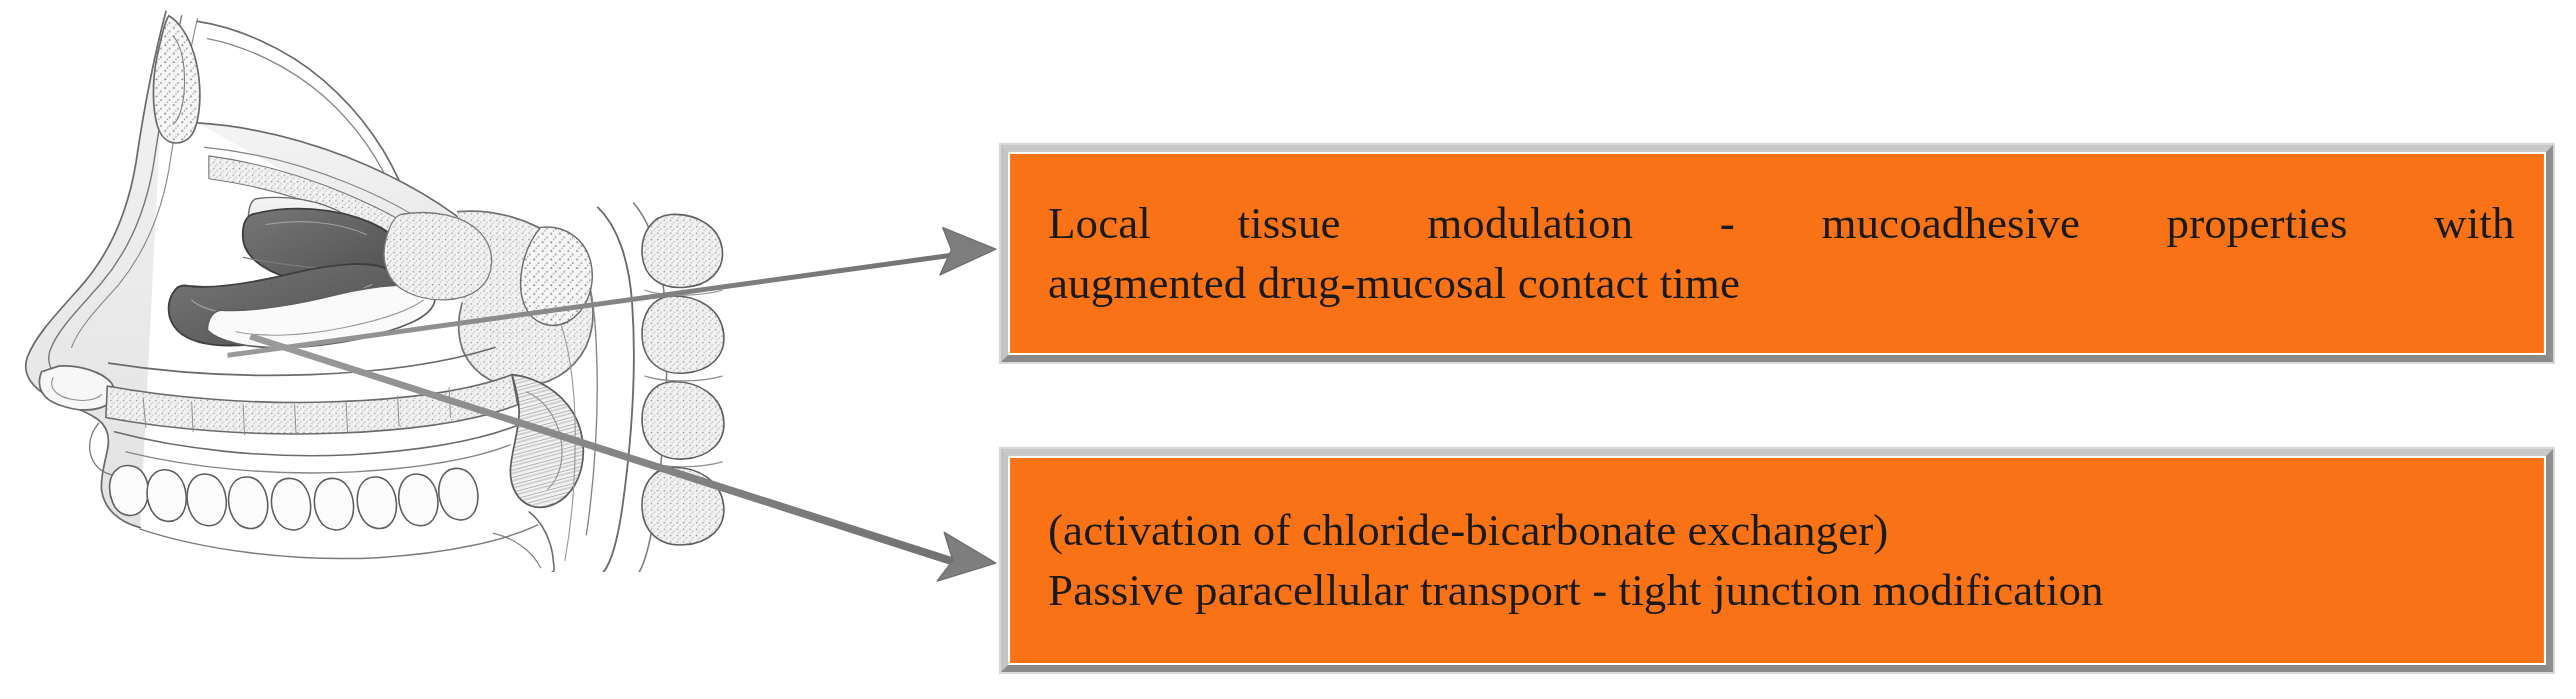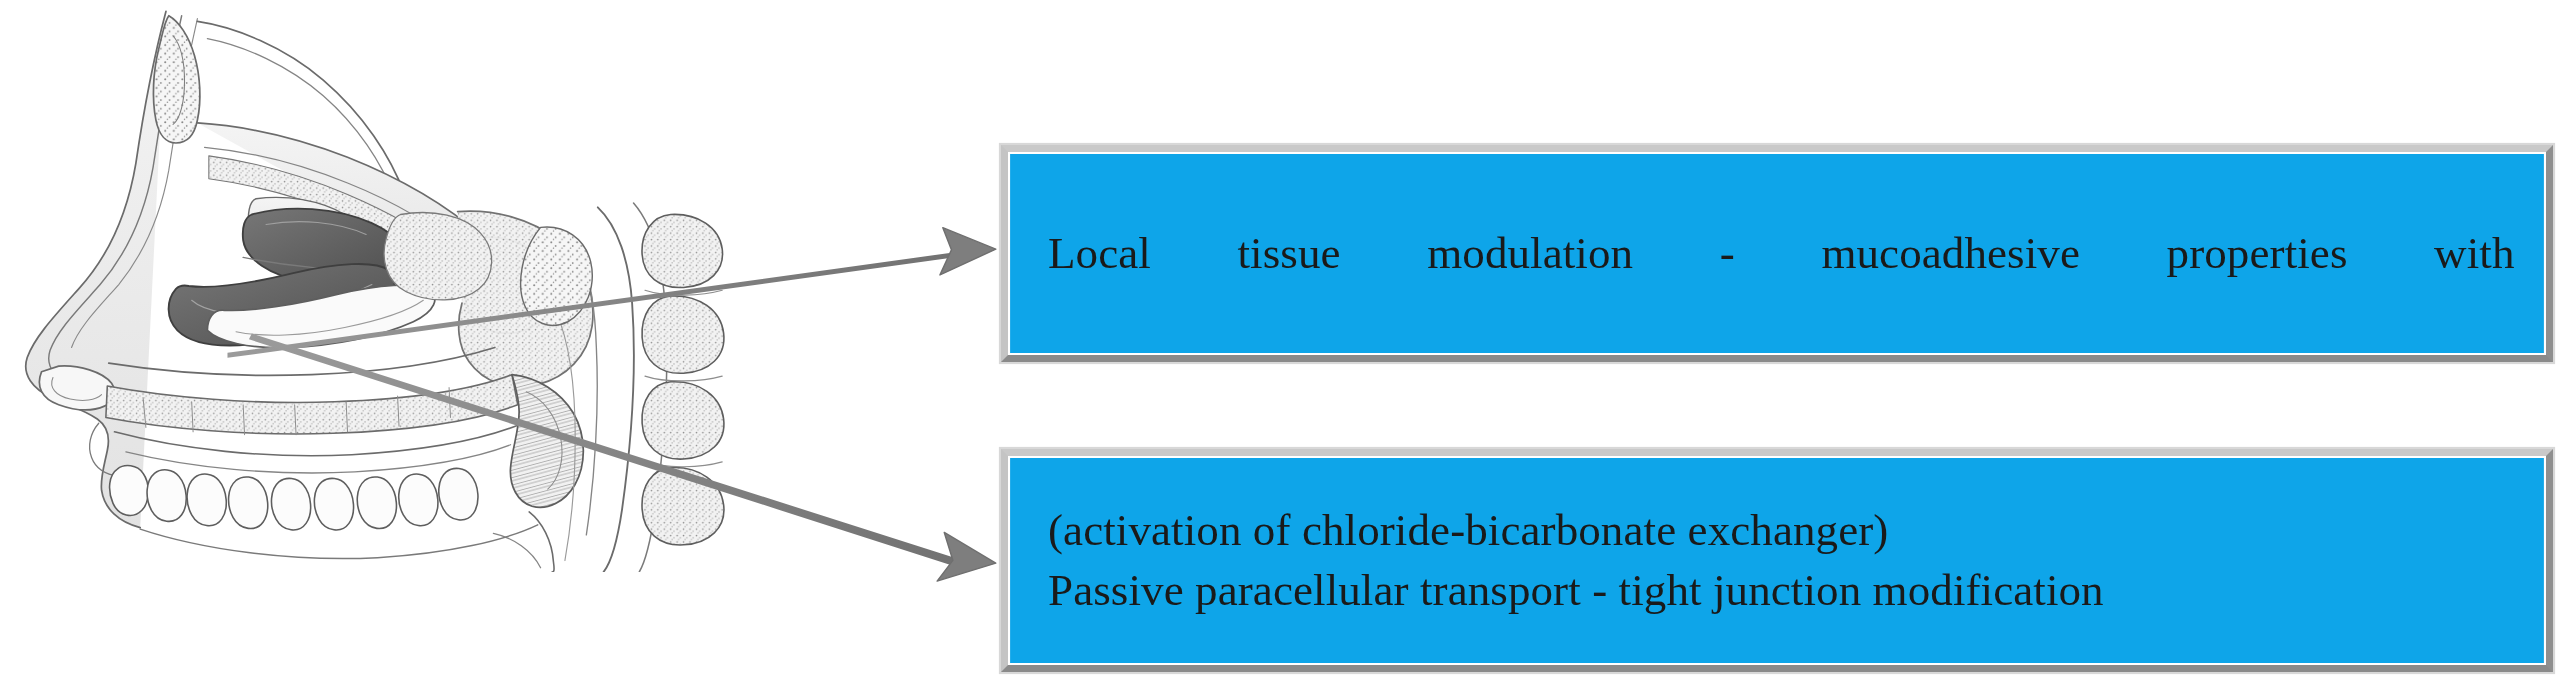--- a/index.html
+++ b/index.html
@@ -34,21 +34,21 @@
     left: 0; top: 0;
     width: 2576px;
     height: 700px;
     pointer-events: none;
   }
 
   
   .callout-box {
     position: absolute;
     box-sizing: border-box;
-    background: #0ea5e9;
+    background: #f97316;
     border-style: solid;
     border-width: 7.9px;
     border-top-color: #c9c9c9;
     border-left-color: #c4c4c4;
     border-right-color: #8f8f8f;
     border-bottom-color: #8a8a8a;
     box-shadow:
       inset 0 0 0 2.1px #ffffff,
       0 0 0 2.1px #d8d8d8;
     display: flex;
@@ -276,20 +276,21 @@
 
     <g>
       <path d="M352 466 L1330 778 L1330 766 L1392 787 L1326 802 L1330 790 L348 474 Z" fill="url(#arrowShaft)" stroke="none"></path>
       <path d="M1320 744 L1392 787 L1310 812 L1332 783 Z" fill="#7e7e7e" stroke="#6f6f6f" stroke-width="2" stroke-linejoin="round"></path>
     </g>
   </svg>
 
   <div id="callout-box-1" class="callout-box">
     <div class="callout-inner">
       <div class="callout-line justify">Local tissue modulation - mucoadhesive properties with</div>
+      <div class="callout-line">augmented drug-mucosal contact time</div>
     </div>
   </div>
 
   <div id="callout-box-2" class="callout-box">
     <div class="callout-inner">
       <div class="callout-line">(activation of chloride-bicarbonate exchanger)</div>
       <div class="callout-line">Passive paracellular transport - tight junction modification</div>
     </div>
   </div>
 

